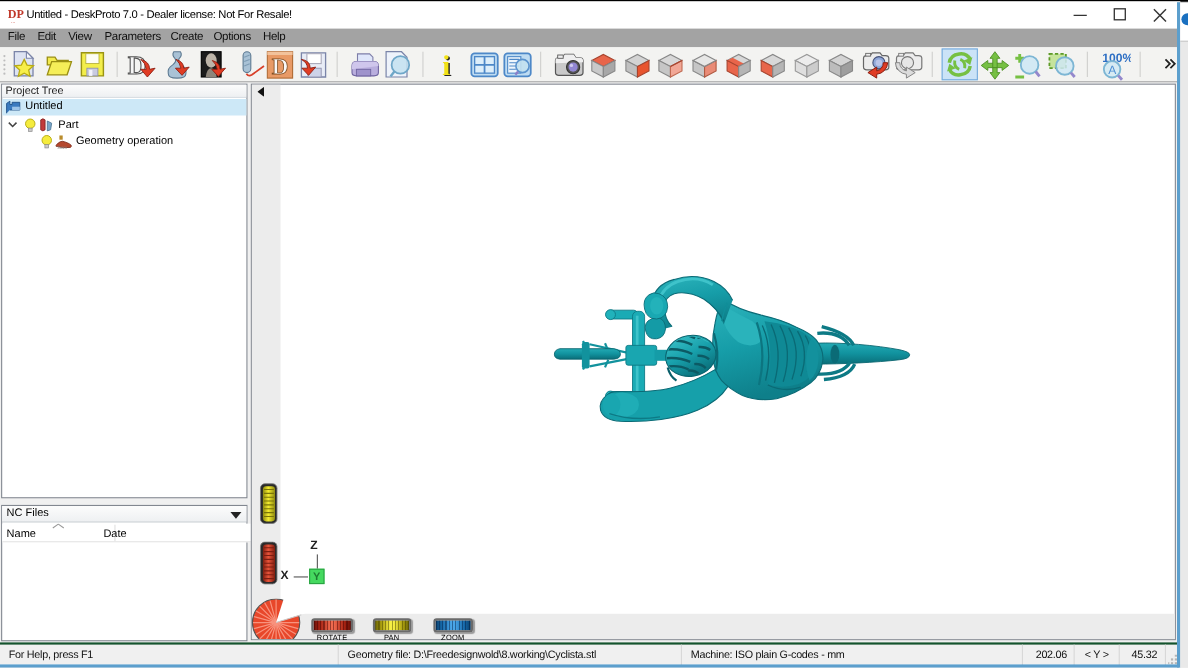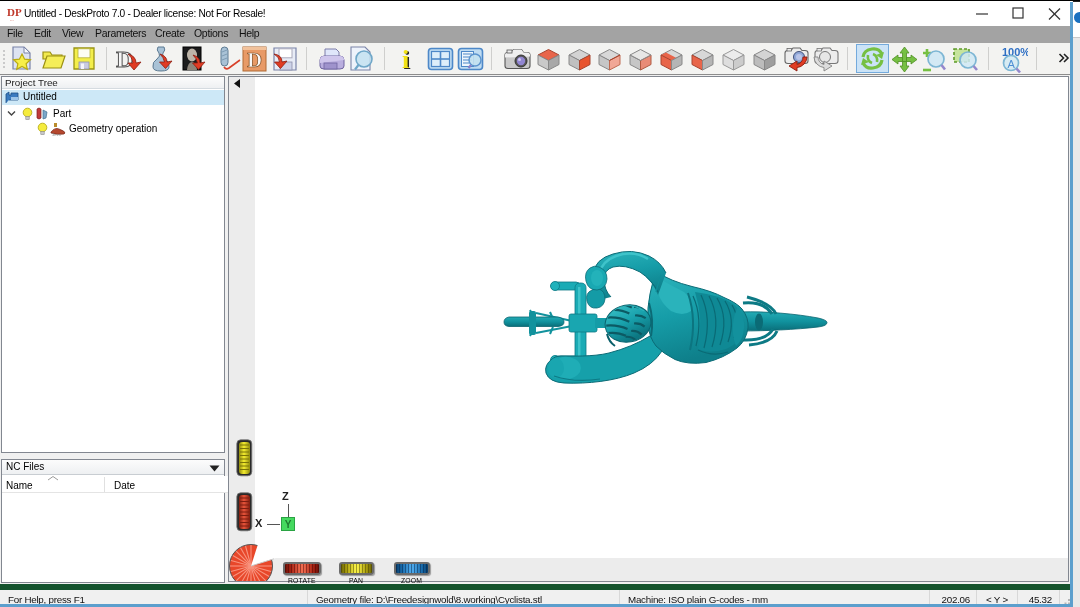--- a/index.html
+++ b/index.html
@@ -18,21 +18,21 @@
 .tsep { position:absolute; top:4px; width:1px; height:23px; background:#cfcfcd; }
 
 #treebox { position:absolute; left:1px; top:1px; width:224px; height:377px; background:#fff; border:1px solid #828790; }
 #treehdr { position:absolute; left:0; top:0; width:222px; height:12px; background:linear-gradient(#fcfcfc,#eef0f2); border-bottom:1px solid #d5dbe0; font-size:9.8px; color:#222; padding-left:3px; line-height:12px; }
 #ncbox { position:absolute; left:1px; top:384px; width:224px; height:124px; background:#fff; border:1px solid #828790; }
 
 #viewport { position:absolute; left:228px; top:1px; width:841px; height:506px; background:#ffffff; border:1px solid #828790; }
 #vleft { position:absolute; left:0; top:0; width:26px; height:504px; background:#ececec; }
 #vbottom { position:absolute; left:0; top:481px; width:839px; height:23px; background:#ececec; }
 
-#statusbar { position:absolute; left:0; top:583px; width:1072px; height:20px; background:#f0f0f0; border-top:6px solid #14532d; font-size:9.8px; letter-spacing:-0.25px; color:#111; }
+#statusbar { position:absolute; left:0; top:583px; width:1072px; height:20px; background:#f0f0f0; border-top:2px solid #14532d; font-size:9.8px; letter-spacing:-0.25px; color:#111; }
 .sseg { position:absolute; top:0; height:20px; border-left:1px solid #d8d8d8; }
 #blueborder { position:absolute; left:0; top:603px; width:1072px; height:3px; background:#5c9fcd; }
 #rightborder { position:absolute; left:1070px; top:1px; width:3px; height:605px; background:#5c9fcd; }
 #rightbg { position:absolute; left:1073px; top:0; width:7px; height:607px; background:#e9e9e9; }
 .wheelbtn { position:absolute; border:2px solid #6b6b6b; border-radius:3px; box-shadow:1px 1px 1px rgba(0,0,0,.35); }
 .wl { position:absolute; font-size:6.8px; color:#000; letter-spacing:0.2px; }
 </style>
 </head>
 <body>
 <div id="win">
@@ -346,21 +346,21 @@
         <svg class="abs" style="left:207px;top:5px" width="11" height="7" viewBox="0 0 11 7">
             <path d="M0.5 0.5 h10 L5.5 6.5z" fill="#222"></path>
           </svg>
       </div>
       <div class="abs" style="left:0;top:16px;width:246px;height:17px;background:#fff;border-bottom:1px solid #e4e4e4;font-size:10px;color:#000">
         <svg class="abs" style="left:45px;top:0" width="12" height="5" viewBox="0 0 12 5">
             <path d="M1 4 L6 0.5 11 4" fill="none" stroke="#9a9a9a" stroke-width="1"></path>
           </svg>
         <span class="abs" style="left:4px;top:4px">Name</span>
         <div class="abs" style="left:102px;top:1px;width:1px;height:15px;background:#e0e0e0"></div>
-        <span class="abs" style="left:112px;top:4px">Date</span>
+        <span class="abs" style="left:92px;top:4px">Date</span>
       </div>
     </div>
     <div id="viewport">
       <div id="vleft"></div>
       <div id="vbottom"></div>
       <svg class="abs" style="left:5px;top:2px" width="7" height="9" viewBox="0 0 7 9">
           <path d="M6 0 V9 L0 4.5z" fill="#111"></path>
         </svg>
 
       <svg class="abs" style="left:7px;top:362px" width="17" height="38" viewBox="0 0 17 38">

